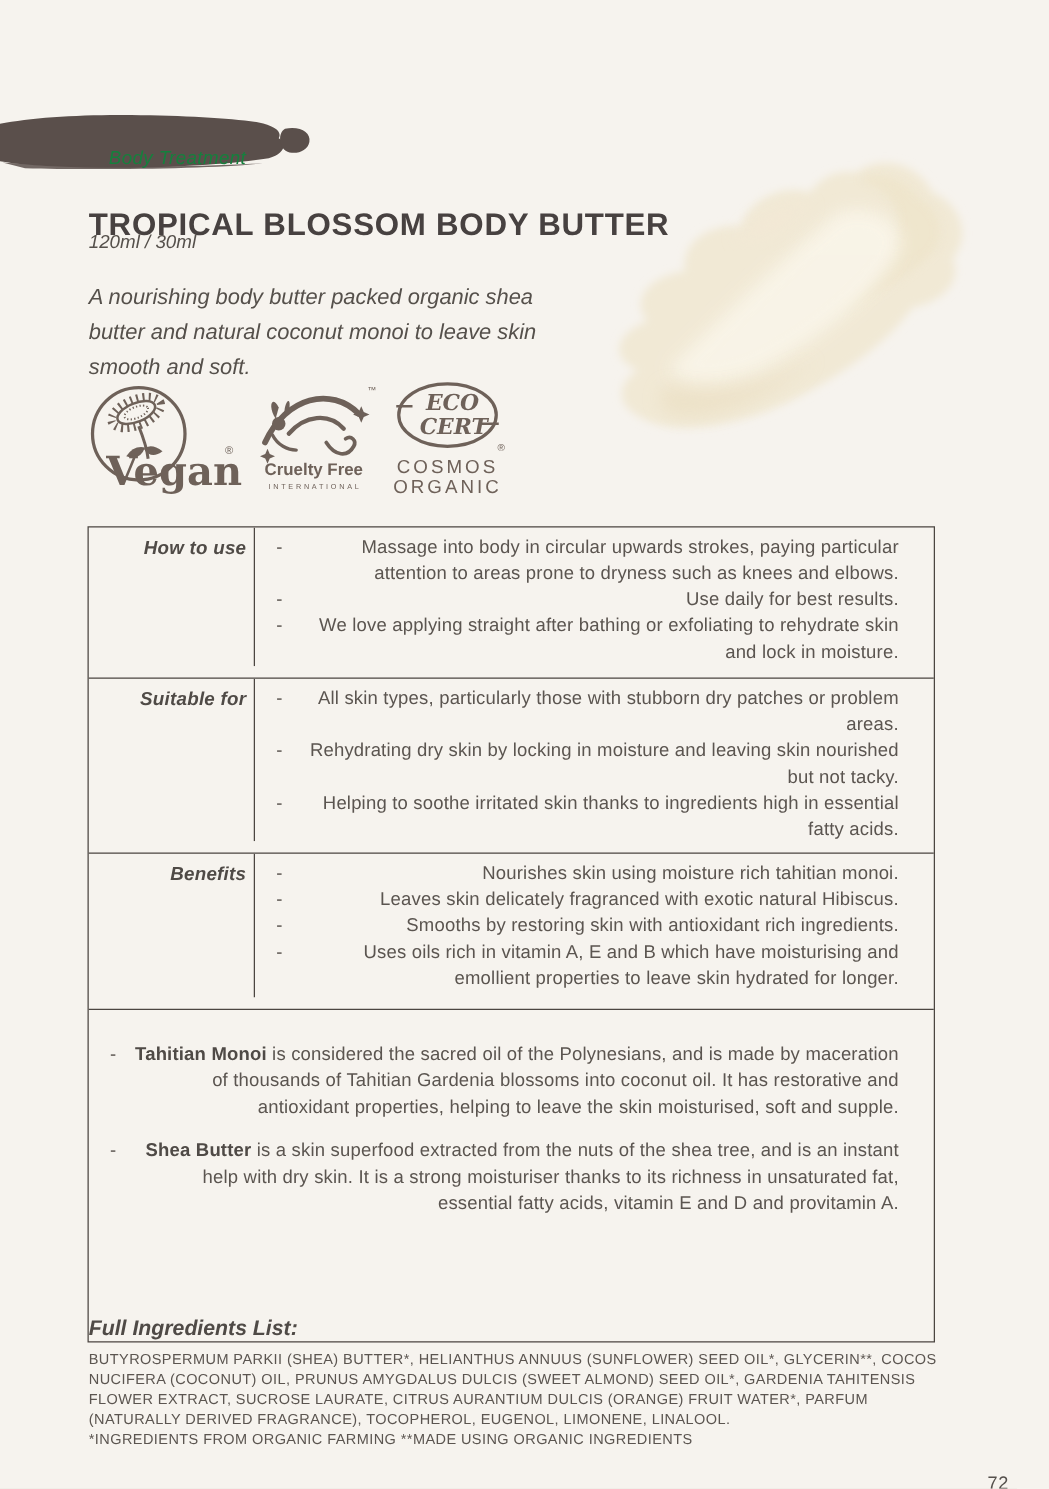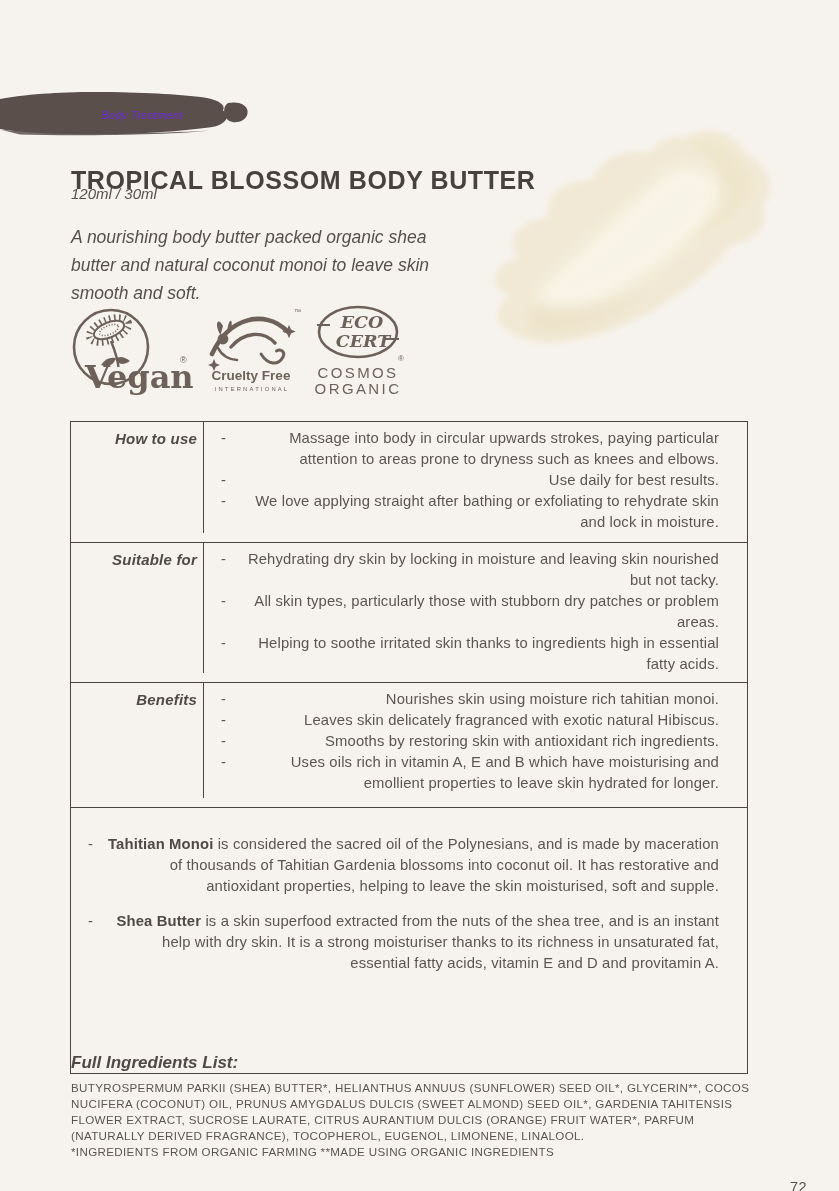--- a/index.html
+++ b/index.html
@@ -5,22 +5,22 @@
   html,body{margin:0;padding:0;background:#e9e6e0;}
   .page{
     position:relative;width:839px;height:1191px;margin:0 auto;
     background:#f6f3ee;overflow:hidden;
     font-family:"Liberation Sans",sans-serif;color:#5b5550;
   }
   
   .badge{position:absolute;left:0;top:90px;width:256px;height:48px;}
   .badge svg{position:absolute;left:0;top:0;}
   .badge-label{
-    position:absolute;left:74px;top:19px;width:136px;text-align:center;
-    font-style:italic;font-size:11px;font-weight:500;color:#6d28d9;letter-spacing:.3px;
+    position:absolute;left:74px;top:28px;width:136px;text-align:center;
+    font-style:italic;font-size:15px;font-weight:500;color:#15803d;letter-spacing:.3px;
   }
   
   .title{position:absolute;left:71px;top:166px;font-size:25px;font-weight:bold;
     color:#474140;letter-spacing:.6px;}
   .sizes{position:absolute;left:71px;top:185px;font-size:15px;font-style:italic;color:#55504b;}
   .desc{position:absolute;left:71px;top:223px;width:366px;font-size:17.5px;line-height:28px;
     font-style:italic;color:#55504b;}
   
   .logo{position:absolute;}
   .logo-vegan{left:70px;top:301px;}
@@ -190,22 +190,22 @@
         </ul>
       </div>
     </div>
 
     <div class="irow r2">
       <div class="lcell">
         <span class="rowlab">Suitable for</span>
       </div>
       <div class="ccell">
         <ul class="blts">
+          <li>All skin types, particularly those with stubborn dry patches or problem areas.</li>
           <li>Rehydrating dry skin by locking in moisture and leaving skin nourished but not tacky.</li>
-          <li>All skin types, particularly those with stubborn dry patches or problem areas.</li>
           <li>Helping to soothe irritated skin thanks to ingredients high in essential fatty acids.</li>
         </ul>
       </div>
     </div>
 
     <div class="irow r3">
       <div class="lcell">
         <span class="rowlab">Benefits</span>
       </div>
       <div class="ccell">

